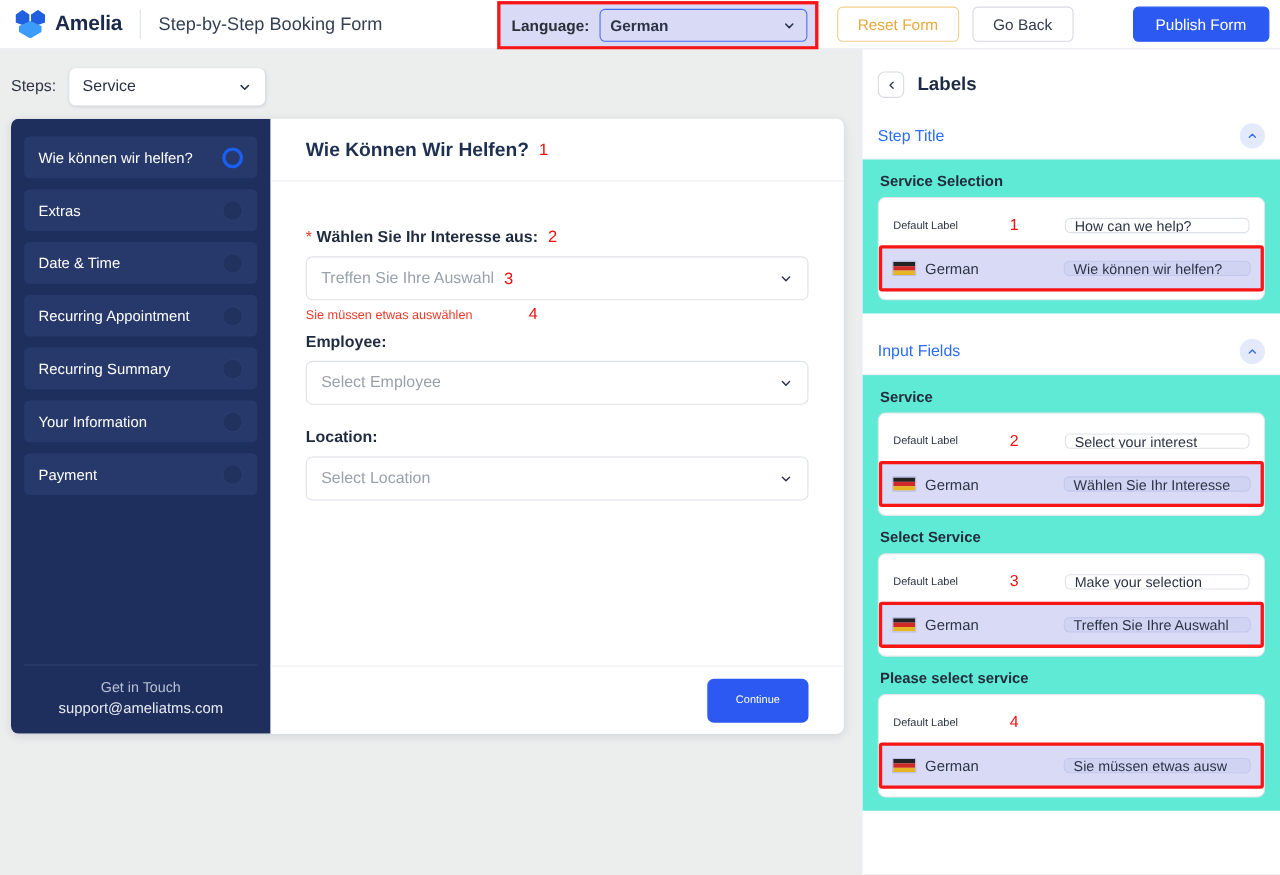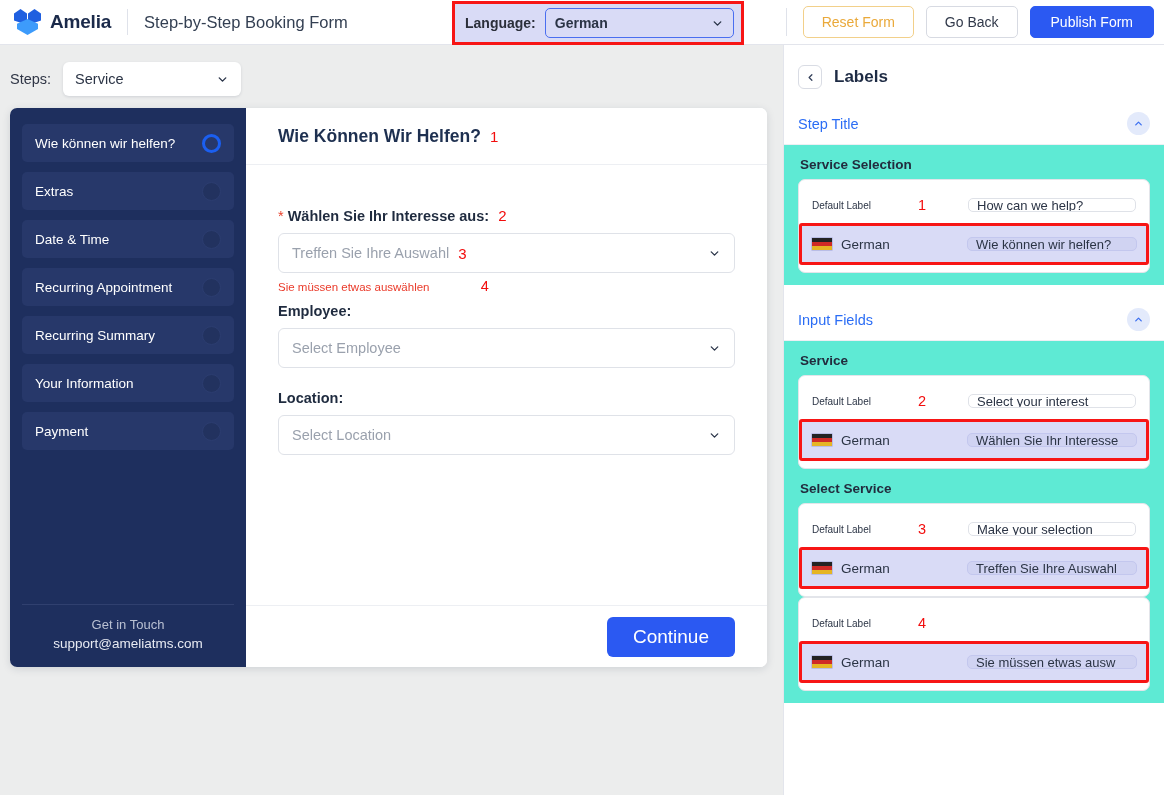--- a/index.html
+++ b/index.html
@@ -61,21 +61,21 @@
 
   .actions { margin-left:auto; display:flex; align-items:center; gap:12px; padding-right:10px; }
   .vdiv2 { width:1px; height:28px; background:#dfe2ea; margin-right:4px; }
   .btn {
     height:32px; border-radius:5px; font-size:14px; padding:0 18px;
     display:flex; align-items:center; justify-content:center; cursor:pointer;
     background:#fff; white-space:nowrap;
   }
   .btn-reset { border:1px solid #f2d08a; color:#eaa93a; }
   .btn-goback { border:1px solid #d7dae2; color:#31394a; }
-  .btn-publish { background:#2b59f2; color:#fff; border:1px solid #2b59f2; padding:0 20px; }
+  .btn-publish { background:#2b59f2; color:#fff; border:1px solid #2b59f2; padding:0 20px;margin-left:42px; }
 
   
   .body-wrap { display:flex; height:750px; }
   .left-pane { width:783px; position:relative; background:#eceded; }
   .right-pane {
     width:381px; background:#fff; border-left:1px solid #e3e5ec;
     overflow:hidden; position:relative;
   }
 
   
@@ -132,21 +132,21 @@
   .select-box .chev { margin-left:auto; color:#2a3448; }
   .err { color:#ea3a2a; font-size:11.5px; margin-top:5px; }
   .gap22 { height:22px; }
   .gap14 { height:9px; }
   .bk-footer {
     height:62px; border-top:1px solid #edeff3; display:flex;
     align-items:center; justify-content:flex-end; padding-right:32px;
   }
   .btn-continue {
     background:#2b59f2; color:#fff; border-radius:6px; height:40px;
-    padding:0 26px; font-size:19px; display:flex; align-items:center; cursor:pointer;
+    padding:0 26px; font-size:10px; display:flex; align-items:center; cursor:pointer;
   }
 
   
   .rp-head { display:flex; align-items:center; gap:12px; padding:20px 0 0 14px; }
   .back-btn {
     width:24px; height:24px; border:1px solid #d9dce4; border-radius:6px;
     display:flex; align-items:center; justify-content:center; cursor:pointer;
     background:#fff;
   }
   .rp-title { font-size:17px; font-weight:700; color:#1e2b44; }
@@ -414,20 +414,21 @@
           <span class="flag">
               <i class="b"></i>
               <i class="r"></i>
               <i class="y"></i>
             </span>
           <span class="lbl">German</span>
           <span class="inp">Treffen Sie Ihre Auswahl</span>
         </div>
       </div>
 
+      <div class="grp-title" style="margin-top:12px;">Please select service</div>
       <div class="card">
         <div class="row">
           <span class="lbl">Default Label</span>
           <span class="num">4</span>
         </div>
         <div class="row hl">
           <span class="flag">
               <i class="b"></i>
               <i class="r"></i>
               <i class="y"></i>

